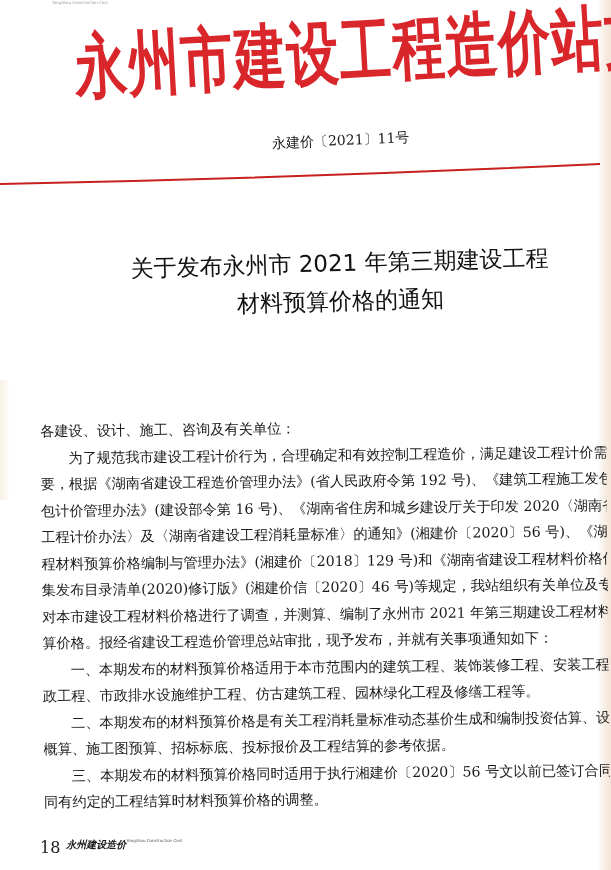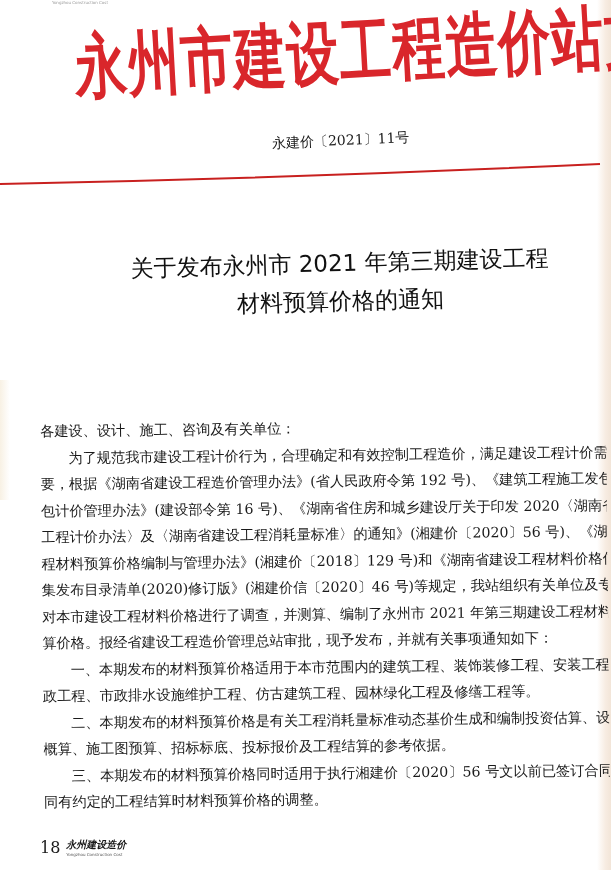--- a/index.html
+++ b/index.html
@@ -52,21 +52,21 @@
       position: absolute; left: 40px; top: 418px; width: 580px;
       font-size: 14.2px; line-height: 26.5px;
       transform: rotate(-0.6deg); transform-origin: left top;
     }
     .body p { margin: 0; white-space: nowrap; overflow: hidden; width: 566px; }
     .indent { text-indent: 28px; }
     .footer {
       position: absolute; left: 40px; top: 838px; display: flex; align-items: flex-start; gap: 6px;
     }
     .page-num { font-size: 16px; font-family: "DejaVu Serif", serif; }
-    .logo { display: flex; flex-direction: column; }
+    .logo { display: flex; }
     .logo-cn { font-size: 10px; font-style: italic; font-weight: bold; }
     .logo-en { font-size: 4px; color: #555; font-family: "DejaVu Sans", sans-serif; }
   </style>
 </head>
 <body>
 
 <div class="page-shadow"></div>
 <div class="left-shadow"></div>
 
 <div class="header-tiny">Yongzhou Construction Cost</div>

